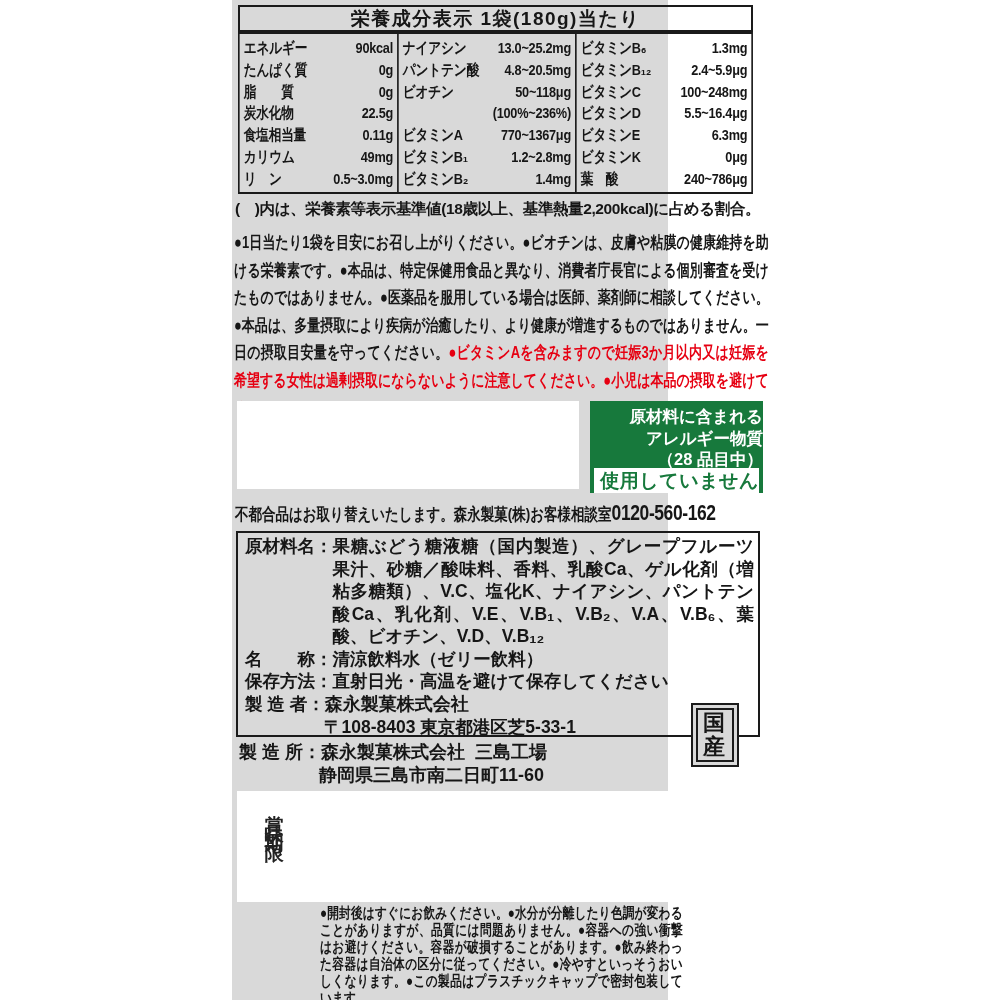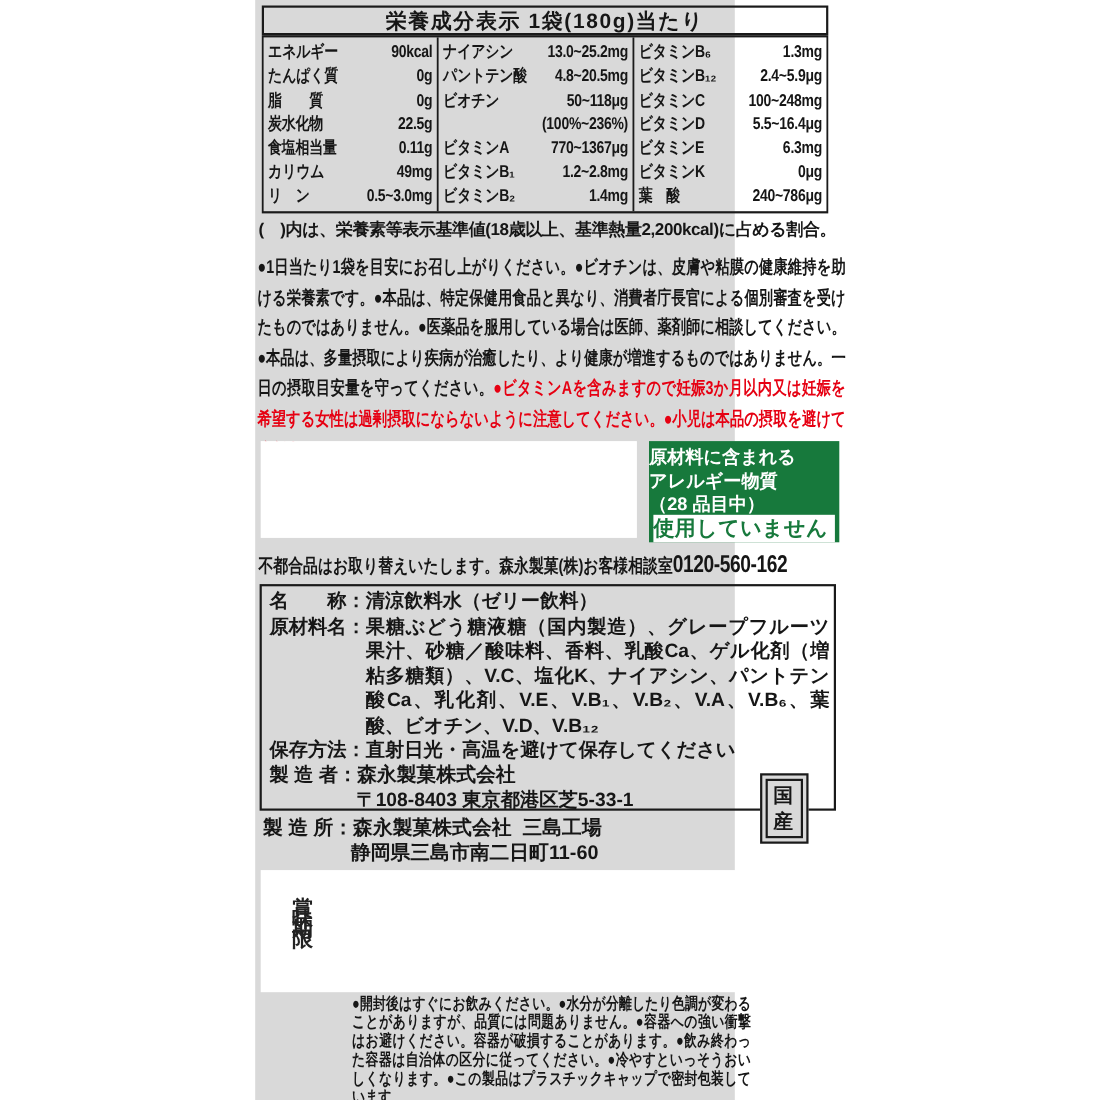--- a/index.html
+++ b/index.html
@@ -23,41 +23,41 @@
 
   .note{left:3px;top:199px;font-size:15.5px;font-weight:700;white-space:nowrap;letter-spacing:-0.4px;}
 
   .notice{left:2px;top:229px;width:700px;transform:scaleX(0.764);transform-origin:0 0;
           font-size:17px;font-weight:700;line-height:27.6px;text-align:justify;}
   .notice .red{color:var(--red,#e60012);}
 
   .blank-box{left:5px;top:401px;width:342px;height:88px;background:#ffffff;}
 
   .allergy-box{left:358px;top:401px;width:173px;height:92px;background:var(--green,#17793c);
-               box-sizing:border-box;color:#fff;text-align:left;font-weight:700;
+               box-sizing:border-box;color:#fff;text-align:right;font-weight:700;
                font-size:16.5px;line-height:21.5px;padding-top:5px;}
   .allergy-badge{position:absolute;left:4px;right:4px;bottom:0;height:25px;background:#fff;
                  color:var(--green,#17793c);font-size:19px;font-weight:800;line-height:25px;letter-spacing:0.5px;}
 
   .contact{left:3px;top:500px;width:672px;transform:scaleX(0.794);transform-origin:0 0;
            font-size:17px;font-weight:700;white-space:nowrap;}
   .contact .phone{font-size:22px;letter-spacing:-0.5px;}
 
   .pbox{left:4px;top:531px;width:524px;height:206px;border:2px solid #1a1a1a;box-sizing:border-box;
         padding:2px 4px 0 7px;font-size:17.5px;font-weight:600;}
   .prow{display:flex;line-height:22.5px;}
   .plabel{white-space:pre;flex:none;}
   .pval{white-space:pre-wrap;}
   .pval.grow{flex:1;text-align:justify;}
   .pval.w110{width:112px;}
   .addr{padding-left:79px;}
   .bold{font-weight:800;font-size:18px;}
 
   .origin-box{left:459px;top:703px;background:var(--panel_bg,#d9d9d9);border:2px solid #1a1a1a;padding:3px;}
-  .origin-inner{border:2px solid #1a1a1a;padding:1px 5px;font-size:18px;font-weight:700;
+  .origin-inner{border:2px solid #1a1a1a;padding:1px 5px;font-size:22px;font-weight:700;
                 letter-spacing:2px;line-height:24px;}
 
   .factory{left:7px;top:741px;font-size:18px;font-weight:600;line-height:23px;}
   .factory .frow{display:flex;}
   .factory .gap{margin-left:10px;}
   .factory .addr2{padding-left:80px;}
 
   .expiry-box{left:5px;top:791px;width:521px;height:111px;background:#ffffff;}
   .expiry-vert{position:absolute;left:24px;top:8px;writing-mode:vertical-rl;text-orientation:upright;
                font-size:19px;font-weight:600;letter-spacing:10px;color:#222;}
@@ -181,26 +181,26 @@
     <div>（28 品目中）</div>
     <div class="allergy-badge">使用していません</div>
   </div>
 
   <div class="contact">
     <span>不都合品はお取り替えいたします。森永製菓(株)お客様相談室</span><span class="phone">0120-560-162</span>
   </div>
 
   <div class="pbox">
     <div class="prow">
+      <span class="plabel">原材料名：</span>
+      <span class="pval grow">果糖ぶどう糖液糖（国内製造）、グレープフルーツ果汁、砂糖／酸味料、香料、乳酸Ca、ゲル化剤（増粘多糖類）、V.C、塩化K、ナイアシン、パントテン酸Ca、乳化剤、V.E、V.B₁、V.B₂、V.A、V.B₆、葉酸、ビオチン、V.D、V.B₁₂</span>
+    </div>
+    <div class="prow">
       <span class="plabel">名　　称：</span>
       <span class="pval">清涼飲料水（ゼリー飲料）</span>
-    </div>
-    <div class="prow">
-      <span class="plabel">原材料名：</span>
-      <span class="pval grow">果糖ぶどう糖液糖（国内製造）、グレープフルーツ果汁、砂糖／酸味料、香料、乳酸Ca、ゲル化剤（増粘多糖類）、V.C、塩化K、ナイアシン、パントテン酸Ca、乳化剤、V.E、V.B₁、V.B₂、V.A、V.B₆、葉酸、ビオチン、V.D、V.B₁₂</span>
     </div>
     <div class="prow">
       <span class="plabel">保存方法：</span>
       <span class="pval">直射日光・高温を避けて保存してください</span>
     </div>
     <div class="prow">
       <span class="plabel">製 造 者：</span>
       <span class="pval bold">森永製菓株式会社</span>
     </div>
     <div class="addr">〒108-8403 東京都港区芝5-33-1</div>

